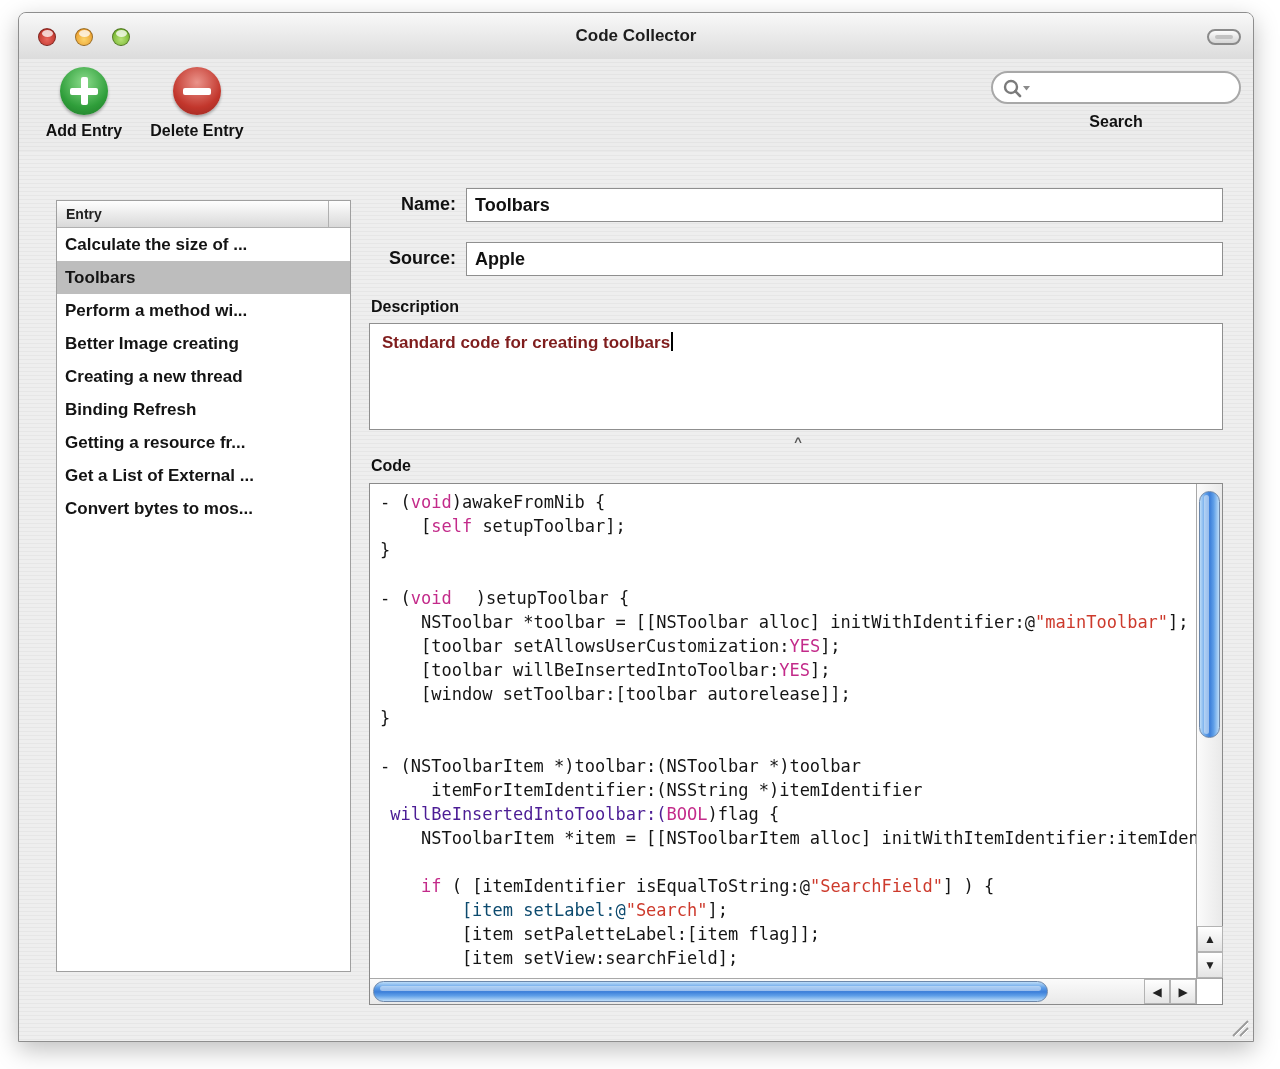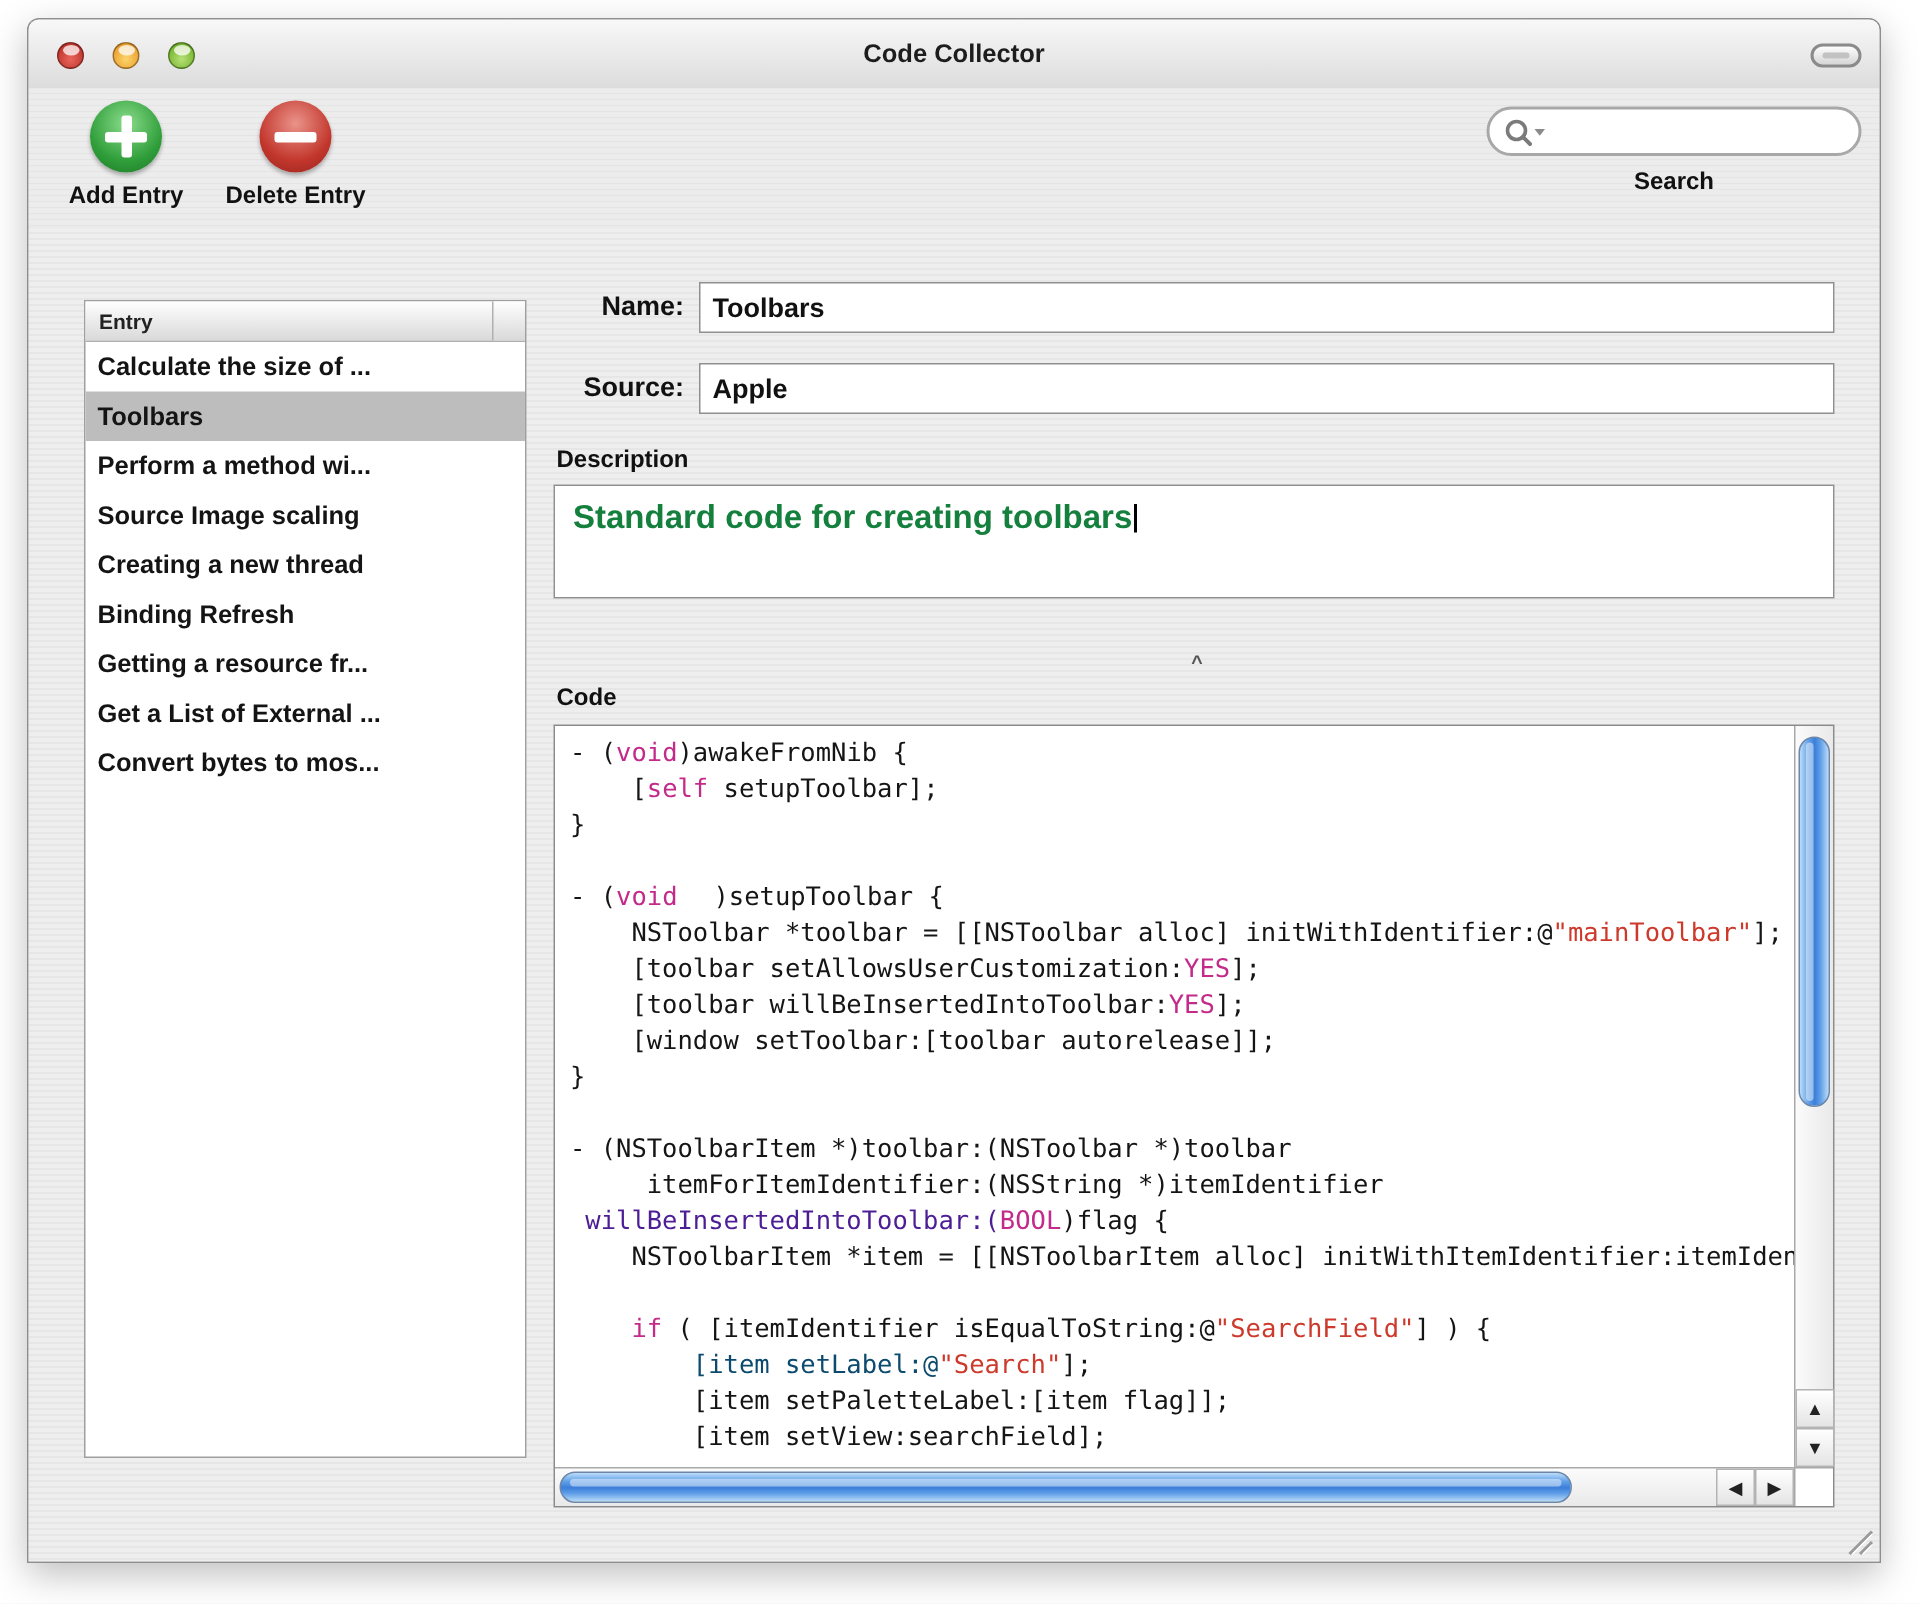--- a/index.html
+++ b/index.html
@@ -75,23 +75,23 @@
   .lab-name { left:337px; top:42px; }
   .lab-source { left:330px; top:96px; width:107px; }
   .tfield { position:absolute; left:447px; width:757px; height:34px; background:#fff;
             border:1px solid #8f8f8f; font-size:18px; font-weight:bold; color:#111;
             padding:0 8px; font-family:"Liberation Sans",sans-serif; }
   .f-name { top:36px; }
   .f-source { top:90px; }
   .sec-label { position:absolute; left:352px; font-size:16px; font-weight:bold; color:#111; }
   .lab-desc { top:146px; }
   .lab-code { top:305px; }
-  .desc-box { position:absolute; left:350px; top:171px; width:854px; height:76px;
+  .desc-box { position:absolute; left:350px; top:171px; width:854px; height:107px;
               background:#fff; border:1px solid #8f8f8f; padding:8px 12px;
-              font-size:22px; font-weight:bold; color:#15803d; cursor:text; }
+              font-size:17px; font-weight:bold; color:#7f1d1d; cursor:text; }
   .caret-bar { display:inline-block; width:2px; height:19px; background:#000;
                vertical-align:-3px; margin-left:1px; }
   .split-caret { position:absolute; left:770px; top:282px; width:18px; height:12px;
                  text-align:center; font-size:13px; font-weight:bold; color:#555;
                  cursor:row-resize; }
 
   
   .code-box { position:absolute; left:350px; top:331px; width:854px; height:522px;
               background:#fff; border:1px solid #8a8a8a; }
   .code-view { position:absolute; left:0; top:0; right:26px; bottom:26px; overflow:hidden;
@@ -172,21 +172,21 @@
 
     <div class="sidebar">
       <div class="list-header">
         <span>Entry</span>
         <span class="hdr-stub"></span>
       </div>
       <div class="list-body" id="list-body">
           <div class="row">Calculate the size of ...</div>
           <div class="row selected">Toolbars</div>
           <div class="row">Perform a method wi...</div>
-          <div class="row">Source Image scaling</div>
+          <div class="row">Better Image creating</div>
           <div class="row">Creating a new thread</div>
           <div class="row">Binding Refresh</div>
           <div class="row">Getting a resource fr...</div>
           <div class="row">Get a List of External ...</div>
           <div class="row">Convert bytes to mos...</div>
         </div>
     </div>
 
     <div class="flabel lab-name">Name:</div>
     <input class="tfield f-name" value="Toolbars" style="">

